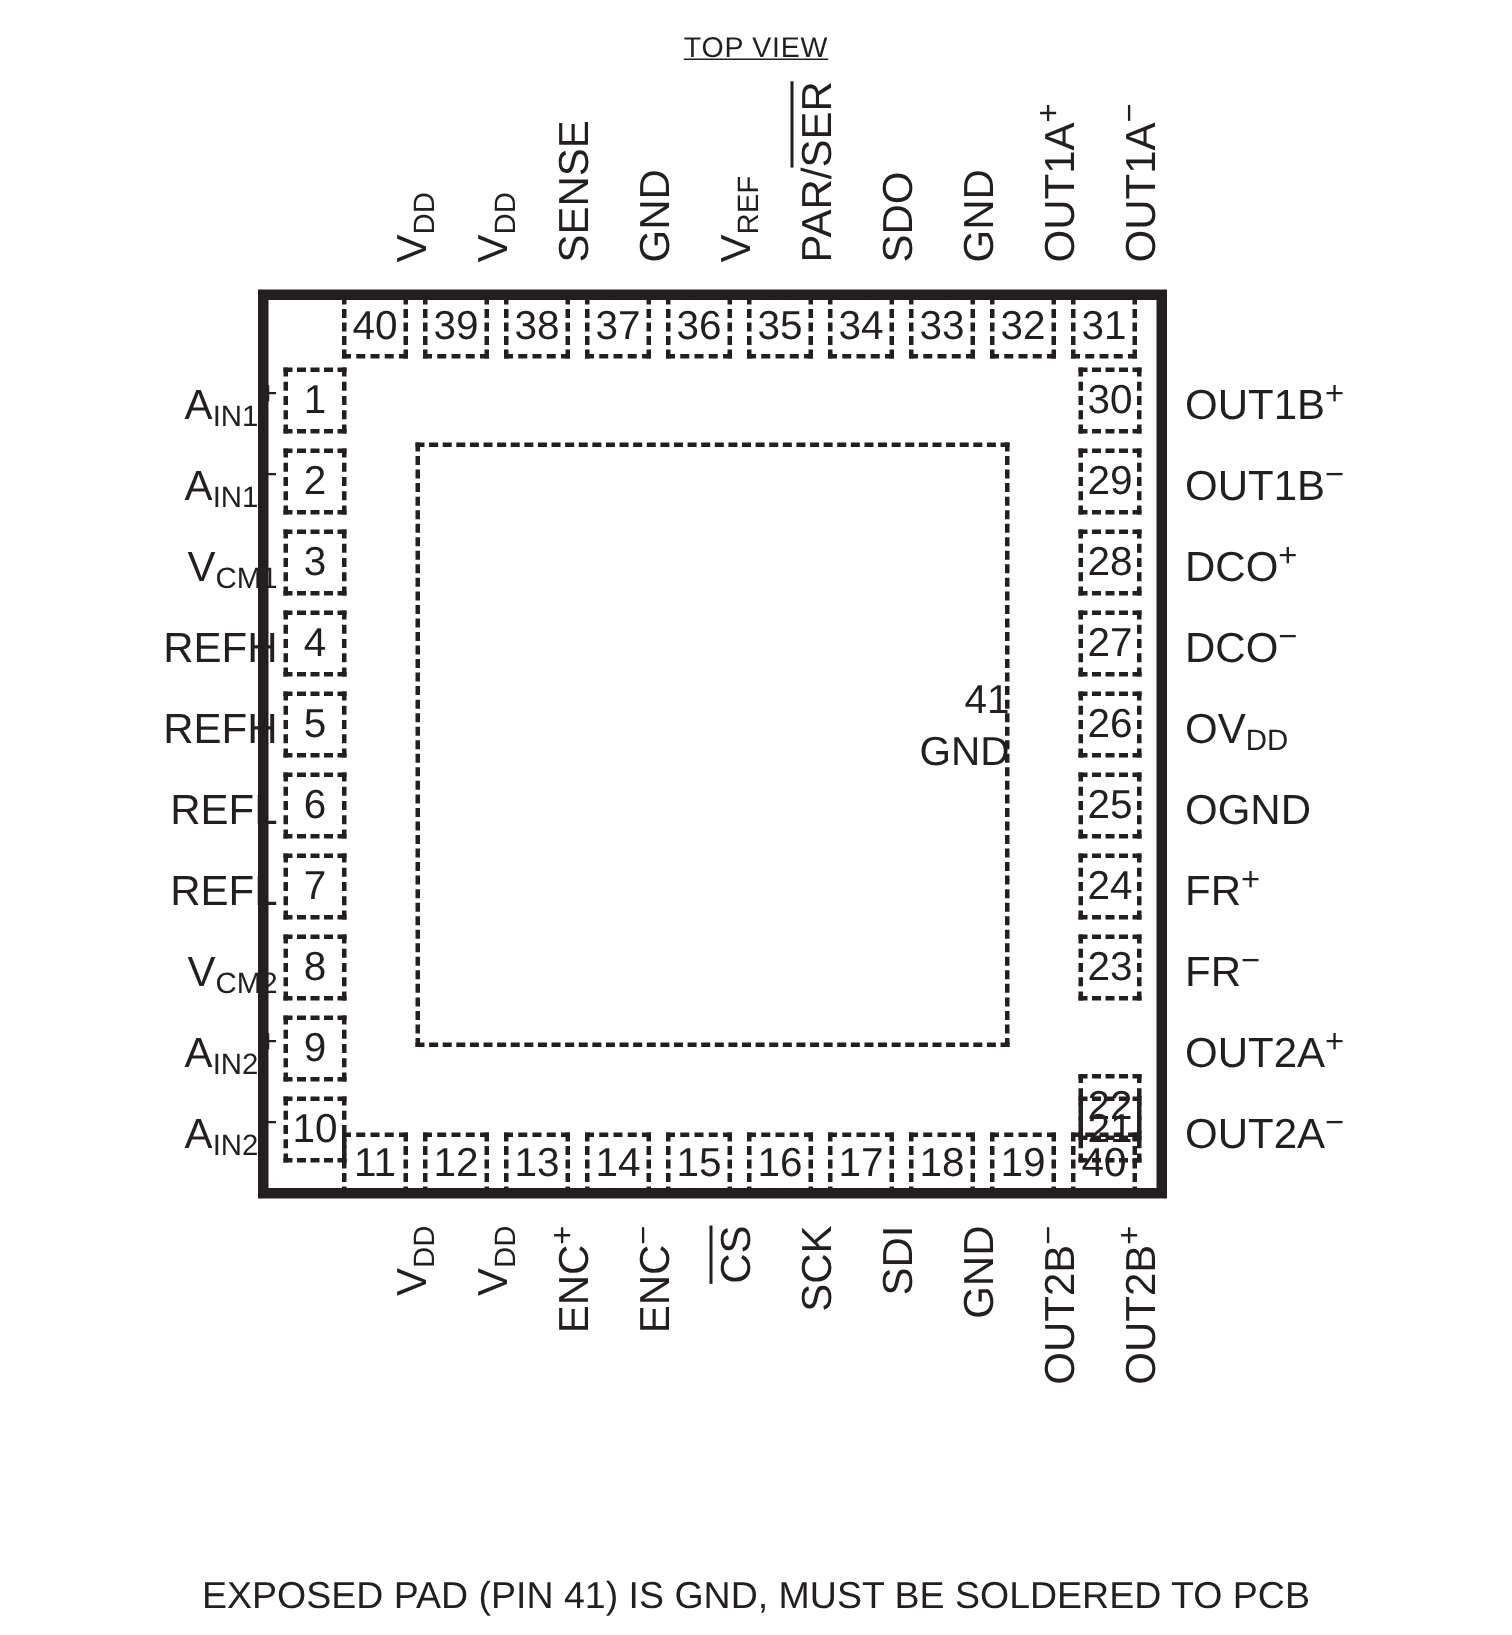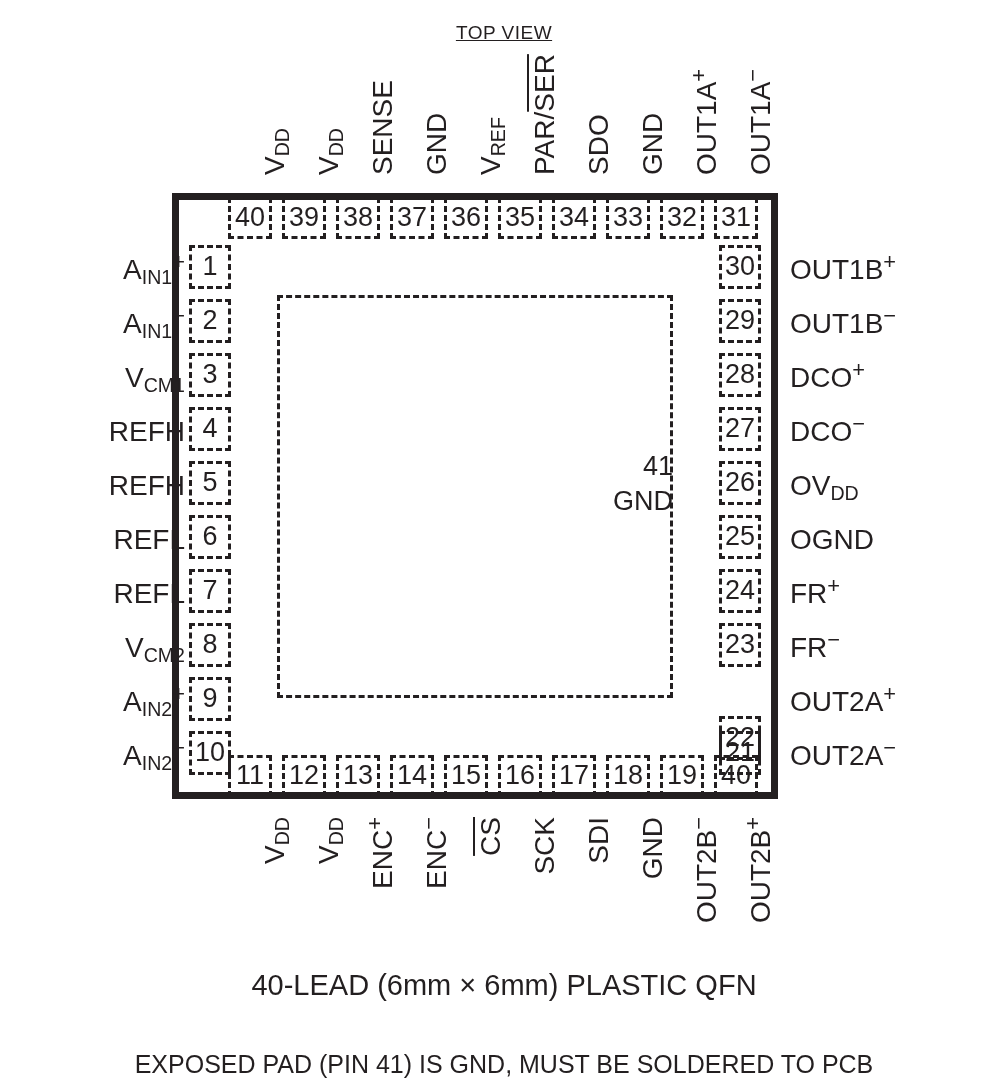--- a/index.html
+++ b/index.html
@@ -394,16 +394,15 @@
       <div class="pin-box pin-right" style="top: 716px;">
         <span>22</span>
       </div>
       <div class="label-right" style="top: 688px;">OUT2A<sup>+</sup></div>
       <div class="pin-box pin-right" style="top: 731px;">
         <span>21</span>
       </div>
       <div class="label-right" style="top: 742px;">OUT2A<sup>−</sup></div>
     </div>
 
-  <div class="caption cap2">40-LEAD (6mm × 6mm) PLASTIC QFN</div>
   <div class="caption cap4">EXPOSED PAD (PIN 41) IS GND, MUST BE SOLDERED TO PCB</div>
 
 </div>
 
 </body></html>

